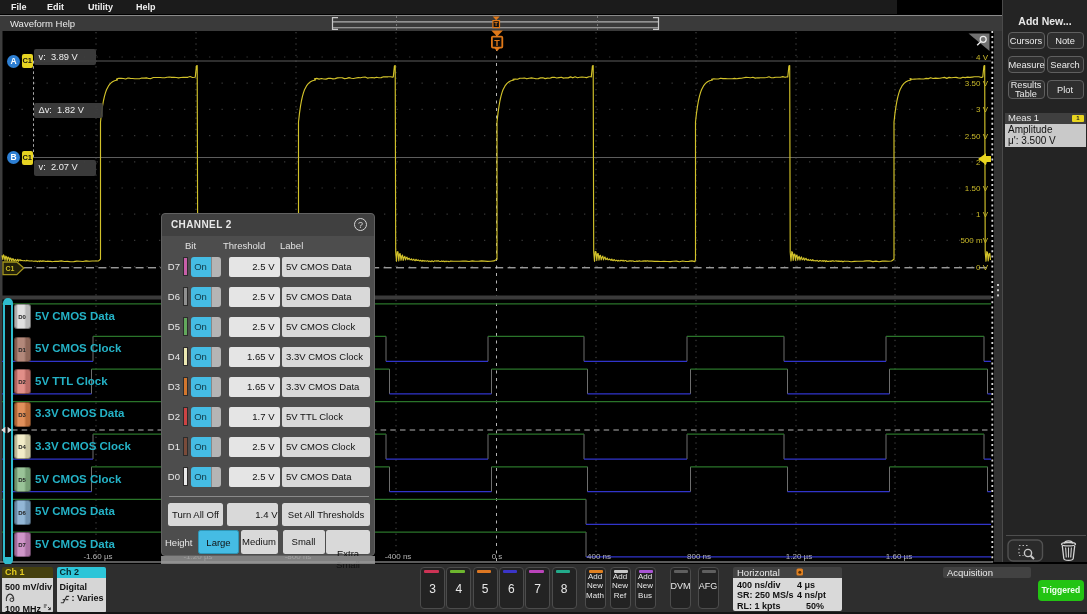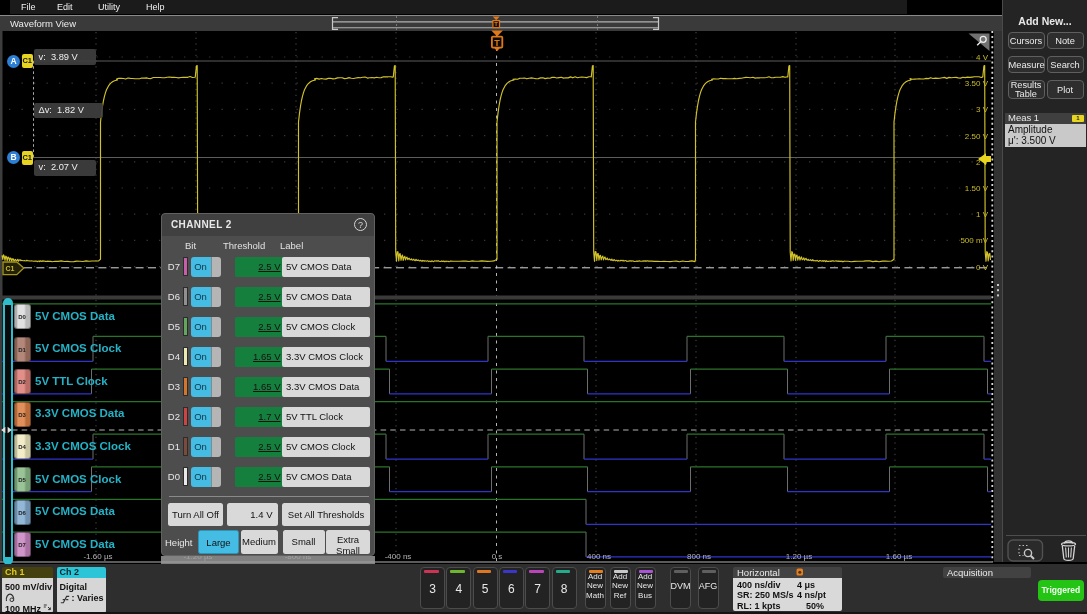--- a/index.html
+++ b/index.html
@@ -1,38 +1,38 @@
 <!DOCTYPE html>
 <html><head><meta charset="utf-8">
 <style>
 *{margin:0;padding:0;box-sizing:border-box;}
 html,body{width:1087px;height:614px;background:#000;font-family:"Liberation Sans",sans-serif;overflow:hidden;position:relative;}
 .abs{position:absolute;}
-#menubar{left:0;top:0;width:897px;height:13.5px;background:#1b1b1b;color:#f0f0f0;font-size:9px;font-weight:normal;margin-left:10px;}
+#menubar{left:0;top:0;width:897px;height:13.5px;background:#1b1b1b;color:#f0f0f0;font-size:9px;font-weight:bold;}
 #menubar span{position:absolute;top:2px;}
 #tabbar{left:0;top:15px;width:1087px;height:15.5px;background:#3a3a3a;border-top:1px solid #8a8a8a;color:#ececec;font-size:9.5px;}
 #plot{position:absolute;left:0;top:0;z-index:2;}
 .ovl{position:absolute;z-index:3;}
 .vbox{background:rgba(62,62,62,0.93);color:#efefef;font-size:9.3px;padding-left:5px;border-radius:2px;}
 .cbadge{width:13px;height:13px;border-radius:50%;background:#2d7fd3;color:#fff;font-size:8.5px;font-weight:bold;text-align:center;line-height:13px;}
 .c1tag{width:11.5px;height:14px;background:#e6d322;color:#111;font-size:7.5px;font-weight:bold;text-align:center;line-height:14px;border-radius:2px;}
 .dtag{position:absolute;left:13.5px;width:17px;height:25px;border-radius:3px;color:#222;font-size:6px;font-weight:bold;text-align:center;line-height:25px;z-index:3;border:1px solid rgba(0,0,0,0.35);background-image:linear-gradient(90deg,rgba(0,0,0,.22) 0 9%,rgba(255,255,255,.12) 20% 60%,rgba(0,0,0,.16) 75% 100%)!important;}
 .dlab{position:absolute;left:35px;height:17px;color:#24b2c6;font-size:11.5px;font-weight:bold;z-index:3;white-space:nowrap;}
 #cyanbar{left:2.5px;top:298px;width:10.5px;height:267px;background:#0a0a0a;border:2px solid #2fbccd;border-radius:6px;z-index:3;}
 #dialog{left:161px;top:213px;width:214px;height:343px;background:#4d4d4d;border:1px solid #616161;border-radius:4px;z-index:4;color:#e8e8e8;}
 #dlghead{position:absolute;left:0;top:0;width:100%;height:22px;background:#404040;border-radius:4px 4px 0 0;}
 #dlghead b{position:absolute;left:9px;top:5px;font-size:10px;letter-spacing:0.4px;}
 #qmark{position:absolute;right:7px;top:4px;width:13px;height:13px;border:1.5px solid #d5d5d5;border-radius:50%;color:#d5d5d5;font-size:9px;text-align:center;line-height:13px;}
 .colh{position:absolute;top:26px;font-size:9.5px;color:#e2e2e2;}
 .drow{position:absolute;left:0;width:100%;height:20px;font-size:9.5px;}
 .dname{position:absolute;left:0;top:4px;width:18px;text-align:right;}
 .bitbar{position:absolute;left:20.5px;top:0.5px;width:5.5px;height:19px;border:1px solid #2c2c2c;}
 .onbtn{position:absolute;left:28.5px;top:0;width:20px;height:20px;background:#45bce4;color:#0b2b33;border-radius:3px 0 0 3px;text-align:center;line-height:20px;font-size:9.5px;color:#103846;}
 .knob{position:absolute;left:48.5px;top:0;width:10.5px;height:20px;background:#b5b5b5;border-radius:0 3px 3px 0;border-left:1px solid #888;}
-.thr{position:absolute;left:73px;top:0;width:50.5px;height:20px;background:#15803d;color:#111;text-align:right;line-height:20px;padding-right:5px;border-radius:2px;text-decoration:underline;}
+.thr{position:absolute;left:67px;top:0;width:50.5px;height:20px;background:#e5e5e5;color:#111;text-align:right;line-height:20px;padding-right:5px;border-radius:2px;}
 .lfield{position:absolute;left:120px;top:0;width:88px;height:20px;background:#d9d9d9;color:#111;line-height:20px;padding-left:4px;border-radius:2px;white-space:nowrap;overflow:hidden;}
 .gbtn{position:absolute;background:#d9d9d9;color:#111;border-radius:2.5px;text-align:center;font-size:9.5px;}
 #sidebar{left:1002px;top:0;width:85px;height:562px;background:#242424;border-left:1px solid #4a4a4a;z-index:3;color:#e8e8e8;}
 .sbtn{position:absolute;background:#2e2e2e;border:1px solid #5f5f5f;border-radius:4px;color:#ececec;font-size:9.3px;text-align:center;}
 #bottombar{left:0;top:564px;width:1087px;height:47.5px;background:#2e2e2e;z-index:3;}
 .chbadge{position:absolute;top:2.5px;border-radius:2px;overflow:hidden;}
 .chhead{height:11.5px;font-size:9px;font-weight:bold;padding-left:3px;line-height:11.5px;}
 .chbody{background:#d6d6d6;color:#111;font-size:9px;font-weight:bold;padding:1px 3px;}
 .chbody span{white-space:nowrap;}
 .numbtn{position:absolute;top:2.5px;width:25px;height:42px;background:#232323;border:1px solid #4c4c4c;border-radius:4px;color:#e8e8e8;font-size:12px;text-align:center;}
@@ -43,21 +43,21 @@
 .pbody{background:#d9d9d9;color:#111;font-size:9px;font-weight:bold;line-height:10.5px;padding:1.5px 4px;}
 </style></head>
 <body>
 <div id="menubar" class="abs">
     <span style="left:11px">File</span>
     <span style="left:47px">Edit</span>
     <span style="left:88px">Utility</span>
     <span style="left:136px">Help</span>
   </div>
 <div id="tabbar" class="abs">
-    <span style="position:absolute;left:10px;top:2px">Waveform View</span>
+    <span style="position:absolute;left:10px;top:2px">Waveform Help</span>
   </div>
 <svg id="plot" width="1087" height="614" viewBox="0 0 1087 614">
 <style>
 .ylab{font:8px "Liberation Sans",sans-serif;fill:#c9b929;}
 .xlab{font:8px "Liberation Sans",sans-serif;fill:#b4b4b4;}
 </style>
 <rect x="0" y="31" width="2.5" height="531" fill="#3d3d3d"></rect>
 <line x1="9" y1="57" x2="989" y2="57" stroke="#373737" stroke-width="1.2" stroke-dasharray="1.3 11.2"></line>
     <line x1="9" y1="83.2" x2="989" y2="83.2" stroke="#373737" stroke-width="1.2" stroke-dasharray="1.3 11.2"></line>
     <line x1="9" y1="109.4" x2="989" y2="109.4" stroke="#373737" stroke-width="1.2" stroke-dasharray="1.3 11.2"></line>
@@ -230,27 +230,27 @@
     <div class="drow" style="top:252.5px">
 <span class="dname">D0</span>
 <span class="bitbar" style="background:#e8e8e8"></span>
 <span class="onbtn">On</span>
       <span class="knob"></span>
 <span class="thr">2.5 V</span>
 <span class="lfield">5V CMOS Data</span>
 </div>
 <div style="position:absolute;left:7px;top:281.5px;width:200px;height:1px;background:#8a8a8a"></div>
 <div class="gbtn" style="left:6px;top:289px;width:55px;height:23px;line-height:23px">Turn All Off</div>
-<div class="gbtn" style="left:64.5px;top:289px;width:51px;height:23px;line-height:23px;text-align:right;padding-right:5px">1.4 V</div>
+<div class="gbtn" style="left:64.5px;top:289px;width:51px;height:23px;line-height:23px;text-align:right;">1.4 V</div>
 <div class="gbtn" style="left:120px;top:289px;width:88px;height:23px;line-height:23px">Set All Thresholds</div>
 <span style="position:absolute;left:3px;top:323px;font-size:9.5px">Height</span>
 <div class="gbtn" style="left:36px;top:316px;width:41px;height:24px;line-height:24px;background:#45bce4;border:1px solid #2e95b5">Large</div>
 <div class="gbtn" style="left:78.5px;top:316px;width:37px;height:24px;line-height:24px">Medium</div>
 <div class="gbtn" style="left:120.5px;top:316px;width:42px;height:24px;line-height:24px">Small</div>
-<div class="gbtn" style="left:164px;top:316px;width:44px;height:24px;line-height:11px;padding-top:4px">Extra<br>Small</div>
+<div class="gbtn" style="left:164px;top:316px;width:44px;height:24px;line-height:11px;padding-top:18px">Extra<br>Small</div>
 </div>
 <div class="abs" style="left:161px;top:556px;width:214px;height:7.5px;background:rgba(158,158,158,0.82);z-index:4"></div>
 
 <div id="sidebar" class="abs">
 <div style="position:absolute;left:0;top:14.5px;width:100%;text-align:center;font-size:10.5px;font-weight:bold">Add New...</div>
 <div class="sbtn" style="left:4.5px;top:32px;width:37px;height:17px;line-height:16px">Cursors</div>
 <div class="sbtn" style="left:43.5px;top:32px;width:37px;height:17px;line-height:16px">Note</div>
 <div class="sbtn" style="left:4.5px;top:56px;width:37px;height:17px;line-height:16px">Measure</div>
 <div class="sbtn" style="left:43.5px;top:56px;width:37px;height:17px;line-height:16px">Search</div>
 <div class="sbtn" style="left:4.5px;top:80px;width:37px;height:19px;line-height:9px;font-size:9.2px;padding-top:0px">Results<br>Table</div>

